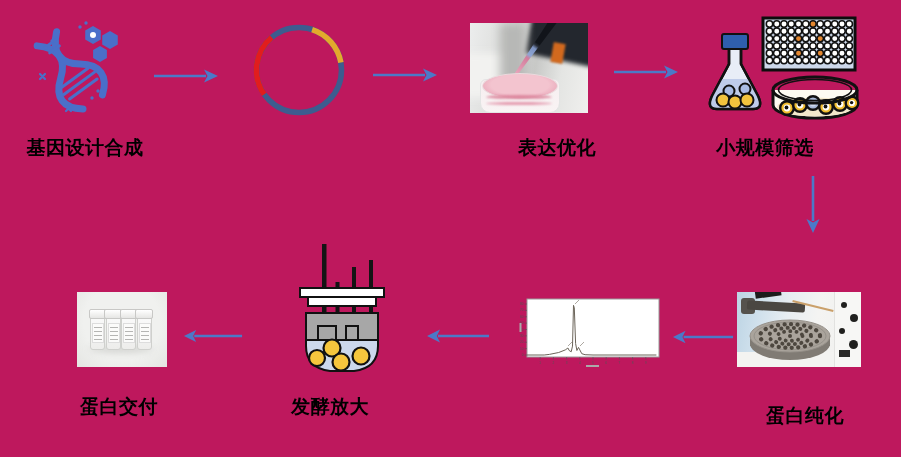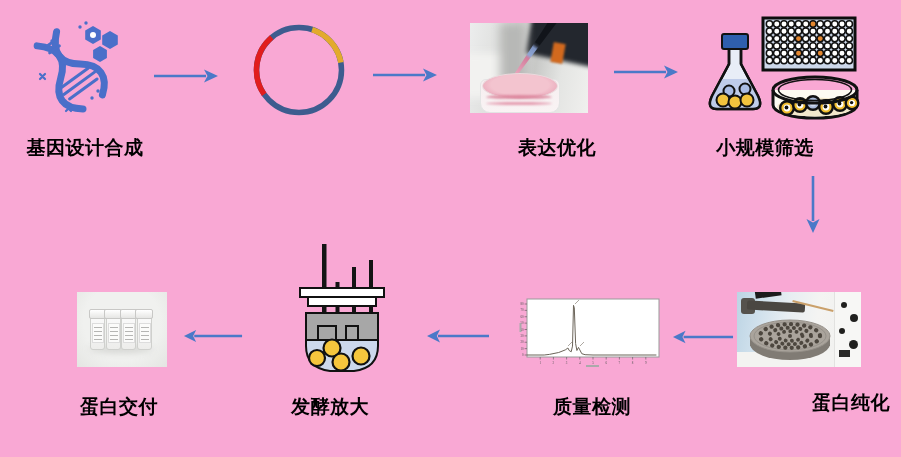--- a/index.html
+++ b/index.html
@@ -1,17 +1,17 @@
 <!DOCTYPE html>
 <html><head>
 <meta charset="utf-8">
 <style>
   html,body{margin:0;padding:0;background:#fff;}
-  #canvas{position:relative;width:901px;height:457px;background:#f9a8d4;overflow:hidden;
-          font-family:Liberation Serif, serif;}
+  #canvas{position:relative;width:901px;height:457px;background:#be185d;overflow:hidden;
+          font-family:Liberation Sans, sans-serif;}
   .abs{position:absolute;}
   .step-label{position:absolute;width:170px;text-align:center;font-size:19px;font-weight:bold;
               color:#000;letter-spacing:0.5px;white-space:nowrap;}
   .arrow{position:absolute;}
   .arrow line{stroke:var(--arrow,#4b79c8);stroke-width:2.6;}
   .arrow polygon{fill:var(--arrow,#4b79c8);}
   .photo{position:absolute;overflow:hidden;}
   .blob{position:absolute;}
   
   .vial{position:absolute;width:13px;height:39px;top:17px;border:1px solid #cfd0cd;border-radius:2px 2px 3px 3px;
@@ -359,18 +359,17 @@
       <polygon points="14,2.5 1,9 14,15.5 10.8,9"></polygon>
     </svg>
   <svg class="arrow" style="left:183px;top:327px;" width="60" height="18" viewBox="0 0 64 18">
     <line x1="63" y1="9" x2="12" y2="9"></line>
       <polygon points="14,2.5 1,9 14,15.5 10.8,9"></polygon>
     </svg>
 
   <div class="step-label" style="left:0px;top:135px;">基因设计合成</div>
   <div class="step-label" style="left:426px;top:135px;text-align:right;">表达优化</div>
   <div class="step-label" style="left:680px;top:135px;">小规模筛选</div>
-  <div class="step-label" style="left:720px;top:390px;text-align:right;">蛋白纯化</div>
-  <div class="step-label" style="left:507px;top:394px;">质量检测</div>
+  <div class="step-label" style="left:720px;top:403px;">蛋白纯化</div>
   <div class="step-label" style="left:245px;top:394px;">发酵放大</div>
   <div class="step-label" style="left:34px;top:394px;">蛋白交付</div>
 
 </div>
 
 </body></html>

